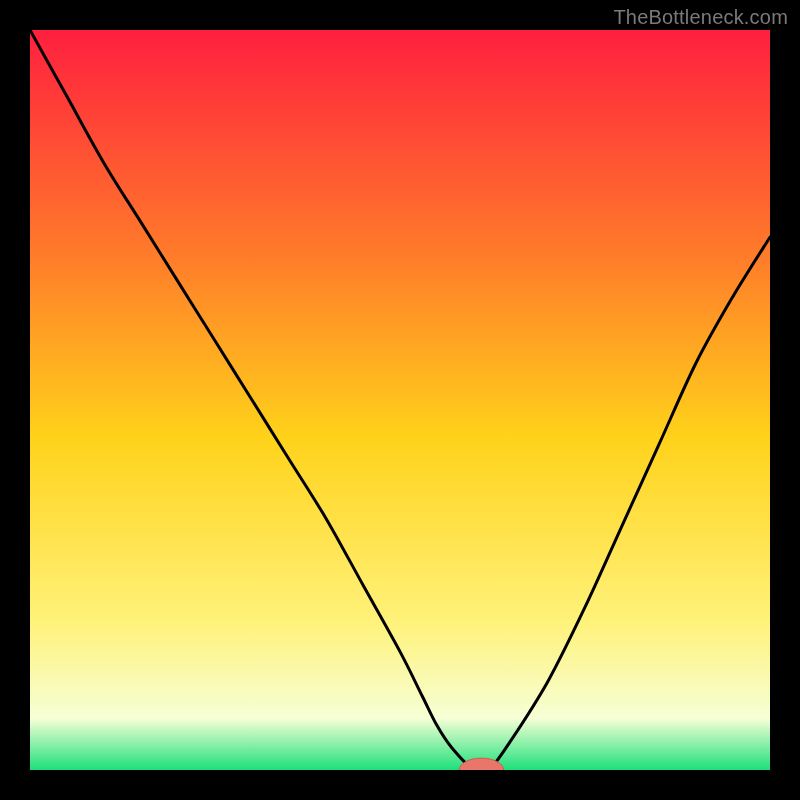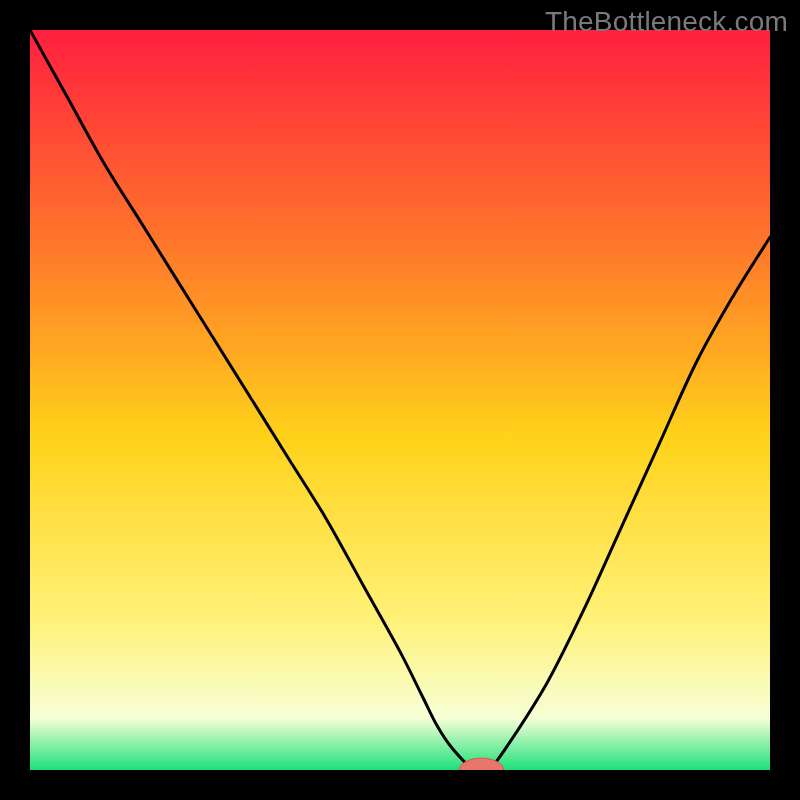--- a/index.html
+++ b/index.html
@@ -22,21 +22,21 @@
     left: 30px;
     top: 30px;
     width: 740px;
     height: 740px;
   }
   .attribution {
     position: absolute;
     top: 6px;
     right: 12px;
     color: #7a7a7a;
-    font-size: 28px;
+    font-size: 20px;
     font-weight: 500;
     letter-spacing: 0.2px;
     z-index: 5;
   }
   svg { display: block; }
 </style>
 </head>
 <body>
 
 <div class="outer">

